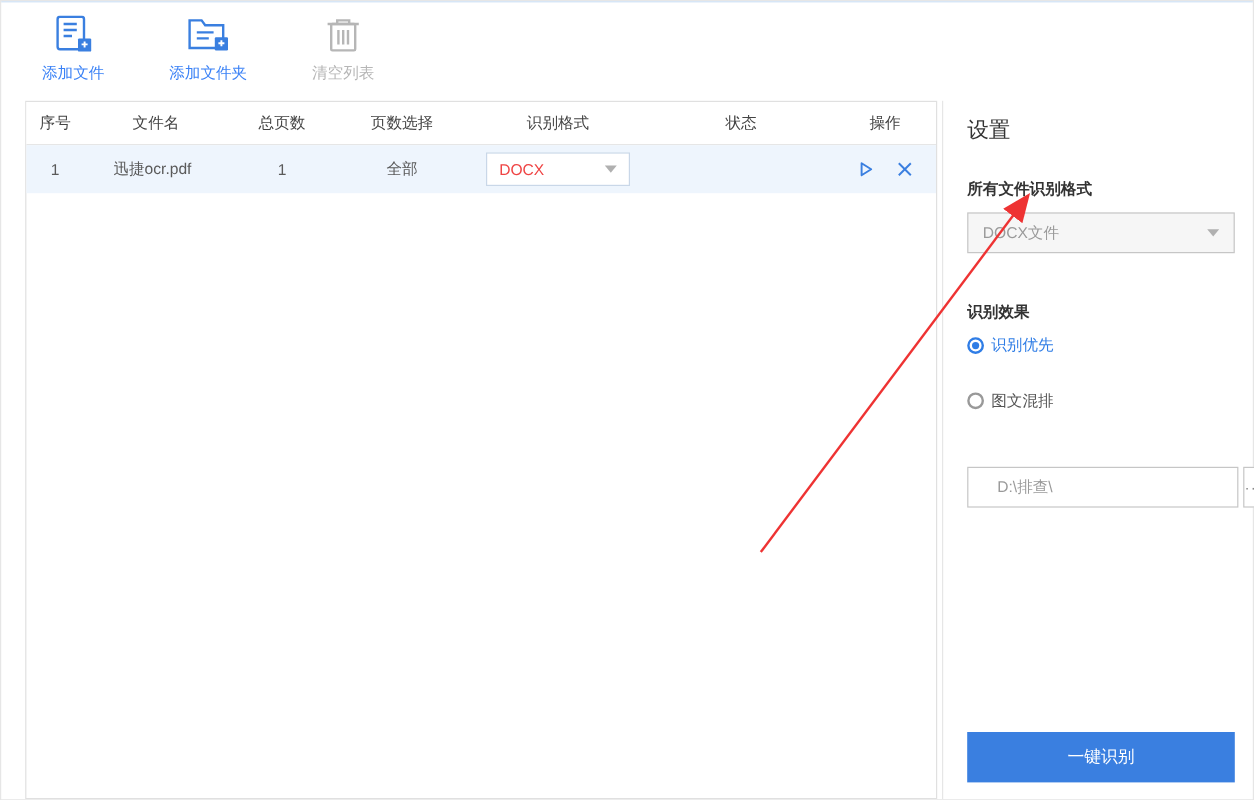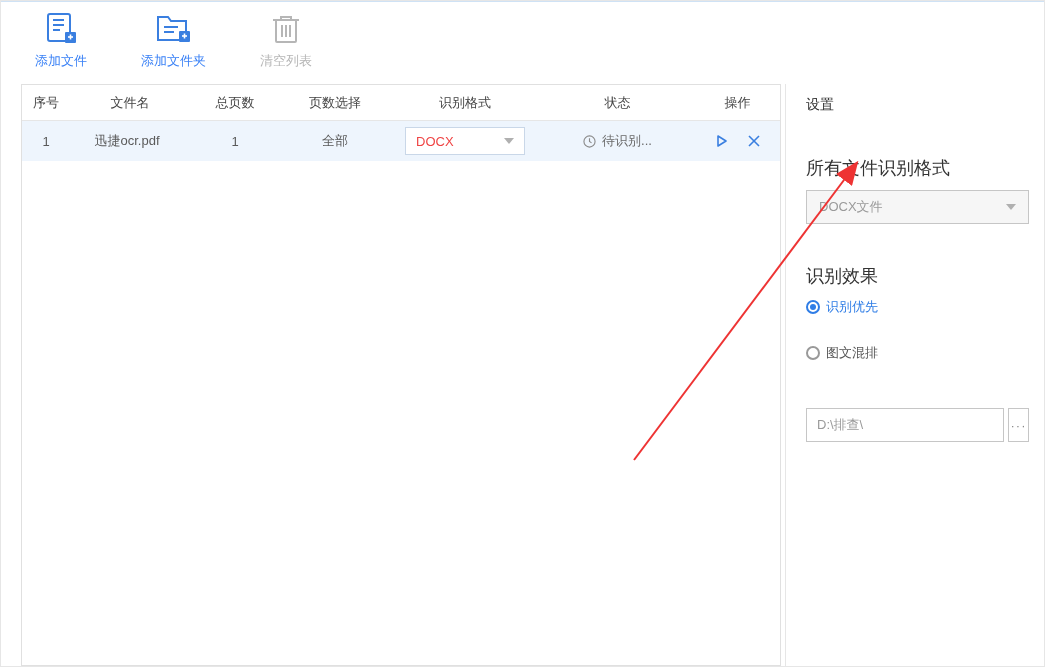--- a/index.html
+++ b/index.html
@@ -114,22 +114,22 @@
 .clock-icon { width: 13px; height: 13px; }
 .action-icons { display: flex; gap: 18px; align-items: center; }
 .play-icon, .close-icon { width: 14px; height: 14px; cursor: pointer; }
 .right-pane {
   width: 264px;
   border-left: 1px solid #e6e6e6;
   padding: 12px 20px 14px 20px;
   display: flex;
   flex-direction: column;
 }
-.settings-title { font-size: 14px; color: #333; margin-bottom: 42px; }
-.section-label { font-size: 18px; color: #333; margin-bottom: 10px; }
+.settings-title { font-size: 18px; color: #333; margin-bottom: 29px; }
+.section-label { font-size: 13px; color: #333; margin-bottom: 10px; font-weight: bold; }
 .dd-box {
   border: 1px solid #c6c6c6;
   background: #f6f6f6;
   height: 34px;
   display: flex;
   align-items: center;
   padding: 0 12px;
   color: #9a9a9a;
   justify-content: space-between;
   cursor: pointer;
@@ -157,21 +157,21 @@
 .radio-dot { width: 6px; height: 6px; border-radius: 50%; background: #2f7de6; }
 .radio-item.checked .radio-label { color: #2f7de6; }
 .radio-label { color: #555; }
 .output-row {
   display: flex; gap: 4px;
 }
 .output-input {
   flex: 1;
   border: 1px solid #c6c6c6;
   height: 34px;
-  padding: 0 10px;
+  padding: 0 24px;
   font-size: 13px;
   color: #9a9a9a;
   background: #fff;
   outline: none;
 }
 .browse-btn {
   width: 38px; height: 34px;
   border: 1px solid #c6c6c6;
   background: #fff;
   display: flex; align-items: center; justify-content: center;
@@ -264,29 +264,20 @@
 
         <div class="trow">
           <div class="td col-index">1</div>
           <div class="td col-name">迅捷ocr.pdf</div>
           <div class="td col-pages">1</div>
           <div class="td col-pagesel">全部</div>
           <div class="td col-format">
             <div class="format-dd">
               <span>DOCX</span>
               <span class="caret-down"></span>
-            </div>
-          </div>
-          <div class="td col-status">
-            <div class="status-cell">
-              <svg class="clock-icon" viewBox="0 0 14 14">
-                  <circle cx="7" cy="7" r="6" fill="none" stroke="#8a8a8a" stroke-width="1.2"></circle>
-                  <path d="M7 3.5 V7 L9.2 8.5" fill="none" stroke="#8a8a8a" stroke-width="1.2"></path>
-                </svg>
-              <span>待识别...</span>
             </div>
           </div>
           <div class="td col-action">
             <div class="action-icons">
               <svg class="play-icon" viewBox="0 0 14 14">
                   <path d="M3 2 L11 7 L3 12 Z" fill="none" stroke="#3a7fe0" stroke-width="1.6" stroke-linejoin="round"></path>
                 </svg>
               <svg class="close-icon" viewBox="0 0 14 14">
                   <line x1="2" y1="2" x2="12" y2="12" stroke="#3a7fe0" stroke-width="1.6"></line>
                   <line x1="12" y1="2" x2="2" y2="12" stroke="#3a7fe0" stroke-width="1.6"></line>
@@ -319,20 +310,21 @@
           <span class="radio-label">图文混排</span>
         </div>
       </div>
 
       <div class="output-row">
         <input class="output-input" value="D:\排查\" style="">
         <div class="browse-btn">···</div>
       </div>
 
       <div class="spacer"></div>
+      <div class="primary-btn">一键识别</div>
     </div>
   </div>
 </div>
 
 <svg class="arrow-overlay" width="460" height="320">
   <defs>
       <marker id="ah" markerWidth="12" markerHeight="10" refX="10" refY="5" orient="auto">
         <path d="M0,0 L12,5 L0,10 Z" fill="#e33"></path>
       </marker>
     </defs>

